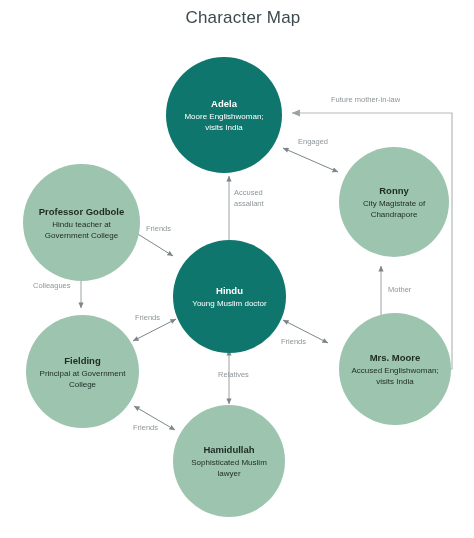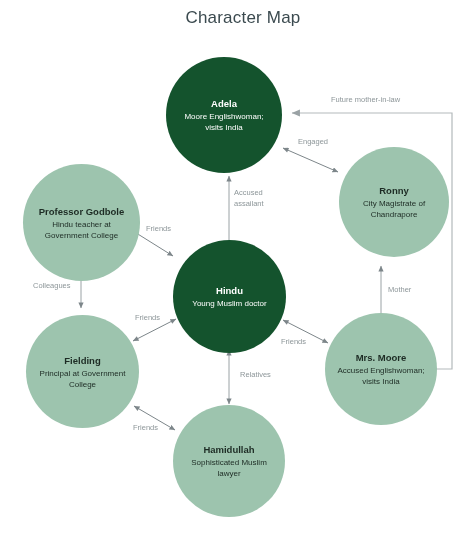--- a/index.html
+++ b/index.html
@@ -54,21 +54,21 @@
     font-size: 9.5px;
     line-height: 13px;
     margin-bottom: 1px;
   }
   .node .n-desc {
     font-size: 8px;
     line-height: 11px;
     padding: 0 8px;
   }
   .node.dark {
-    background: #14532d;
+    background: #0f766e;
   }
   .node.dark .n-name,
   .node.dark .n-desc {
     color: #ffffff;
   }
   .node.light {
     background: #9dc4ae;
   }
   .node.light .n-name,
   .node.light .n-desc {
@@ -133,21 +133,21 @@
   <div class="edge-label" style="left:146px; top:224px;">Friends</div>
 
   <div class="edge-label" style="left:33px; top:281px;">Colleagues</div>
 
   <div class="edge-label" style="left:135px; top:313px;">Friends</div>
 
   <div class="edge-label" style="left:281px; top:337px;">Friends</div>
 
   <div class="edge-label" style="left:388px; top:285px;">Mother</div>
 
-  <div class="edge-label" style="left:196px; top:370px;padding-left:44px;">Relatives</div>
+  <div class="edge-label" style="left:174px; top:370px;padding-left:44px;">Relatives</div>
 
   <div class="edge-label" style="left:133px; top:423px;">Friends</div>
 
   <div class="node dark" style="left:166px; top:57px; width:116px; height:116px;">
     <div class="n-name">Adela</div>
     <div class="n-desc">Moore Englishwoman;</div>
     <div class="n-desc">visits India</div>
   </div>
 
   <div class="node light" style="left:23px; top:164px; width:117px; height:117px;">
@@ -166,21 +166,21 @@
     <div class="n-name">Hindu</div>
     <div class="n-desc">Young Muslim doctor</div>
   </div>
 
   <div class="node light" style="left:26px; top:315px; width:113px; height:113px;">
     <div class="n-name">Fielding</div>
     <div class="n-desc">Principal at Government</div>
     <div class="n-desc">College</div>
   </div>
 
-  <div class="node light" style="left:325px; top:313px; width:112px; height:112px;">
+  <div class="node light" style="left:339px; top:313px; width:112px; height:112px;">
     <div class="n-name">Mrs. Moore</div>
     <div class="n-desc">Accused Englishwoman;</div>
     <div class="n-desc">visits India</div>
   </div>
 
   <div class="node light" style="left:173px; top:405px; width:112px; height:112px;">
     <div class="n-name">Hamidullah</div>
     <div class="n-desc">Sophisticated Muslim lawyer</div>
   </div>
 

